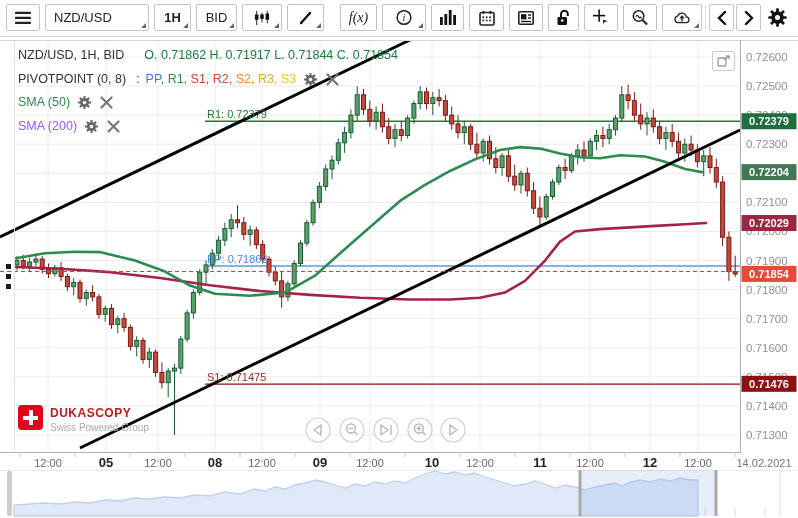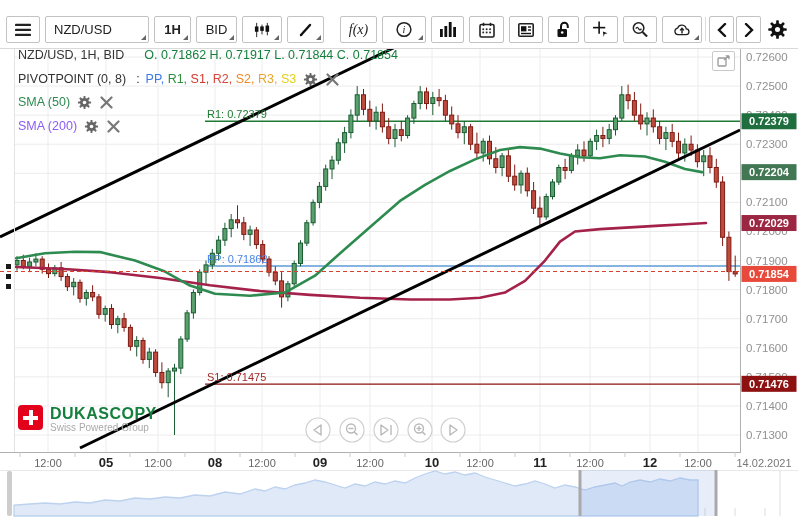--- a/index.html
+++ b/index.html
@@ -1,35 +1,35 @@
 <!DOCTYPE html>
 <html><head>
 <meta charset="utf-8">
 <style>
   html,body{margin:0;padding:0;background:#fff;font-family:"Liberation Sans",sans-serif;}
   #screen{position:relative;width:798px;height:518px;background:#fff;overflow:hidden;}
   
-  #toolbar{position:absolute;left:0;top:12px;width:798px;height:36px;background:#fff;border-bottom:1px solid #d9d9d9;display:flex;align-items:flex-start;z-index:6;}
+  #toolbar{position:absolute;left:0;top:0;width:798px;height:36px;background:#fff;border-bottom:1px solid #d9d9d9;display:flex;align-items:flex-start;z-index:6;}
   .tb{height:27px;margin-top:4px;background:#fff;border:1px solid #c3c3c3;border-radius:2px;display:flex;align-items:center;justify-content:center;position:relative;box-sizing:border-box;color:#222;font-size:13px;cursor:pointer;flex:none;}
   .dd::after{content:"";position:absolute;right:2px;bottom:2px;width:0;height:0;border-left:5px solid transparent;border-bottom:5px solid #666;}
   .tb svg{display:block;}
   .sep{width:1px;height:24px;background:#ddd;margin:5px 3px 0 3px;flex:none;}
   
   .lgrow{position:absolute;left:18px;display:flex;align-items:center;gap:6px;font-size:12.5px;color:#333;z-index:4;white-space:nowrap;}
   .icon-sm{width:16px;height:16px;display:inline-flex;align-items:center;justify-content:center;cursor:pointer;}
   .pivot-tok{font-size:12.5px;}
   
   #logo{position:absolute;left:18px;top:403px;z-index:4;}
   #logo .pb{font-size:12px;color:#222;}
   #logo .row{display:flex;align-items:flex-start;margin-top:2px;}
   .swiss{width:25px;height:25px;background:#e2001a;border-radius:4px;position:relative;flex:none;}
   .swiss::before{content:"";position:absolute;left:11px;top:5px;width:3.5px;height:15px;background:#fff;}
   .swiss::after{content:"";position:absolute;left:5px;top:11px;width:15px;height:3.5px;background:#fff;}
   #brandwrap{margin-left:7px;}
-  #brand{font-size:16px;font-weight:bold;color:#15803d;letter-spacing:.5px;line-height:17px;}
+  #brand{font-size:12px;font-weight:bold;color:#b91c1c;letter-spacing:.5px;line-height:17px;}
   #tagline{font-size:10px;color:#aaa;margin-top:0px;}
   
   #expand-btn{position:absolute;left:712px;top:51px;width:21px;height:18px;border:1px solid #c9c9c9;border-radius:2px;background:#fff;z-index:4;display:flex;align-items:center;justify-content:center;cursor:pointer;}
   #left-dots{position:absolute;left:6px;top:264px;z-index:4;}
   #left-dots div{width:5px;height:5px;background:#1a1a1a;margin-bottom:5px;}
   #left-scroll{position:absolute;left:7px;top:471px;width:5px;height:45px;background:#cdcdcd;border-radius:2px;z-index:4;cursor:pointer;}
   #svgwrap{position:absolute;left:0;top:0;z-index:1;}
 </style>
 </head>
 <body>

